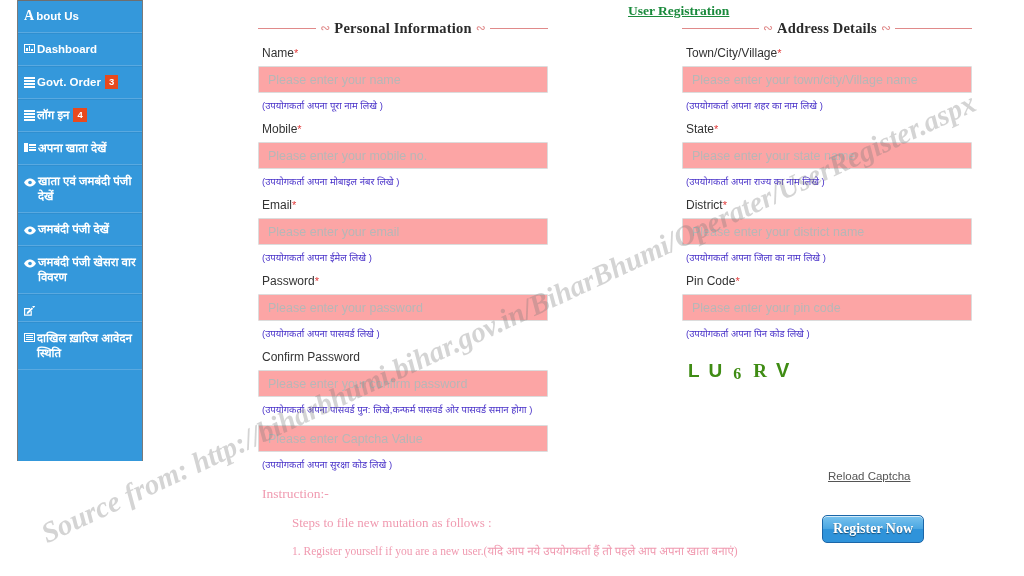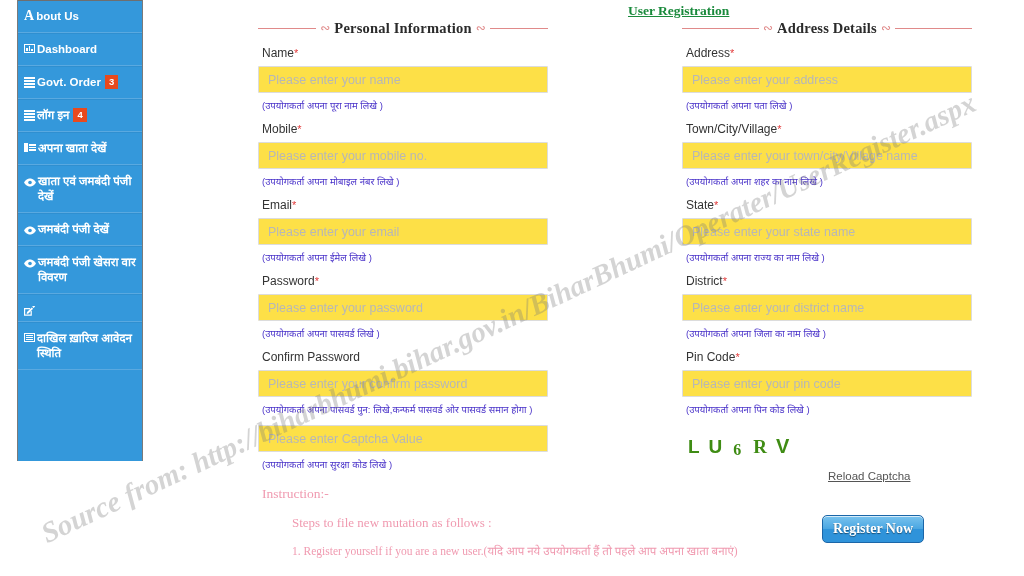--- a/index.html
+++ b/index.html
@@ -109,21 +109,21 @@
     white-space:nowrap;letter-spacing:.2px;
   }
 
   .f-label{
     font-size:12px;color:#333333;line-height:16px;
     margin:0 0 5px 4px;
   }
   .req{color:#e23a3a;font-size:11px;}
   .f-input{
     display:block;width:100%;height:27px;box-sizing:border-box;
-    border:1px solid #dcdcdc;background:#fde047;
+    border:1px solid #dcdcdc;background:#fca5a5;
     font-family:"Liberation Sans", sans-serif;font-size:12.5px;
     color:#555;padding:0 9px;outline:none;border-radius:1px;
   }
   .f-input::placeholder{color:#b7b7b7;}
   .f-hint{
     font-size:9.5px;color:#4a33c9;line-height:13px;
     margin:6px 0 9px 4px;white-space:nowrap;
   }
   .f-group{margin-bottom:0;}
 
@@ -315,25 +315,20 @@
   <section class="col col-right">
     <div class="sec-head">
       <span class="sec-line"></span>
       <span class="sec-orn">∾</span>
       <span class="sec-title">Address Details</span>
       <span class="sec-orn">∾</span>
       <span class="sec-line"></span>
     </div>
     <div id="address-fields">
         <div class="f-group">
-          <div class="f-label"><span>Address</span><span class="req">*</span></div>
-          <input type="text" class="f-input" placeholder="Please enter your address" style="">
-          <div class="f-hint">(उपयोगकर्ता अपना पता लिखे )</div>
-        </div>
-        <div class="f-group">
           <div class="f-label"><span>Town/City/Village</span><span class="req">*</span></div>
           <input type="text" class="f-input" placeholder="Please enter your town/city/Village name" style="">
           <div class="f-hint">(उपयोगकर्ता अपना शहर का नाम लिखे )</div>
         </div>
         <div class="f-group">
           <div class="f-label"><span>State</span><span class="req">*</span></div>
           <input type="text" class="f-input" placeholder="Please enter your state name" style="">
           <div class="f-hint">(उपयोगकर्ता अपना राज्य का नाम लिखे )</div>
         </div>
         <div class="f-group">

